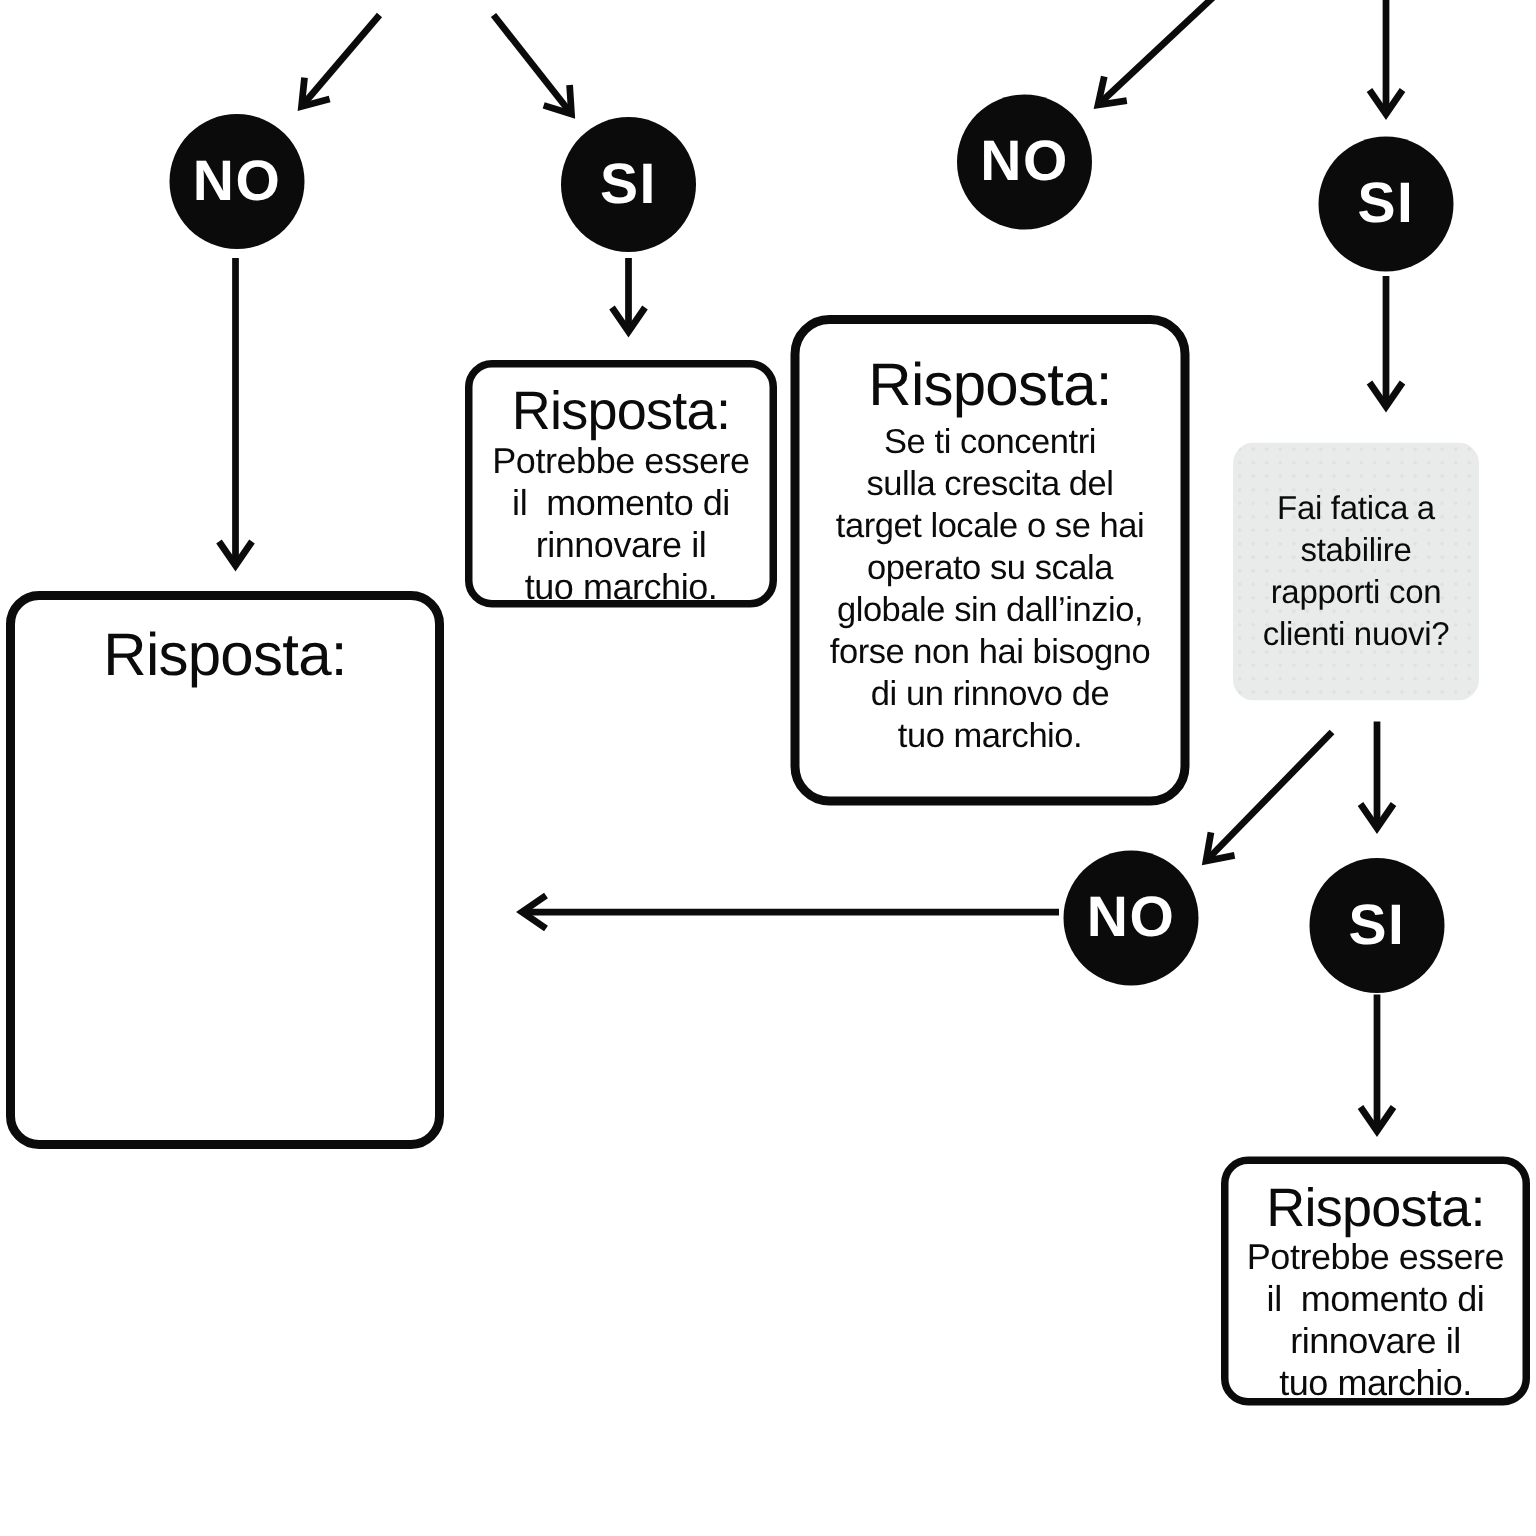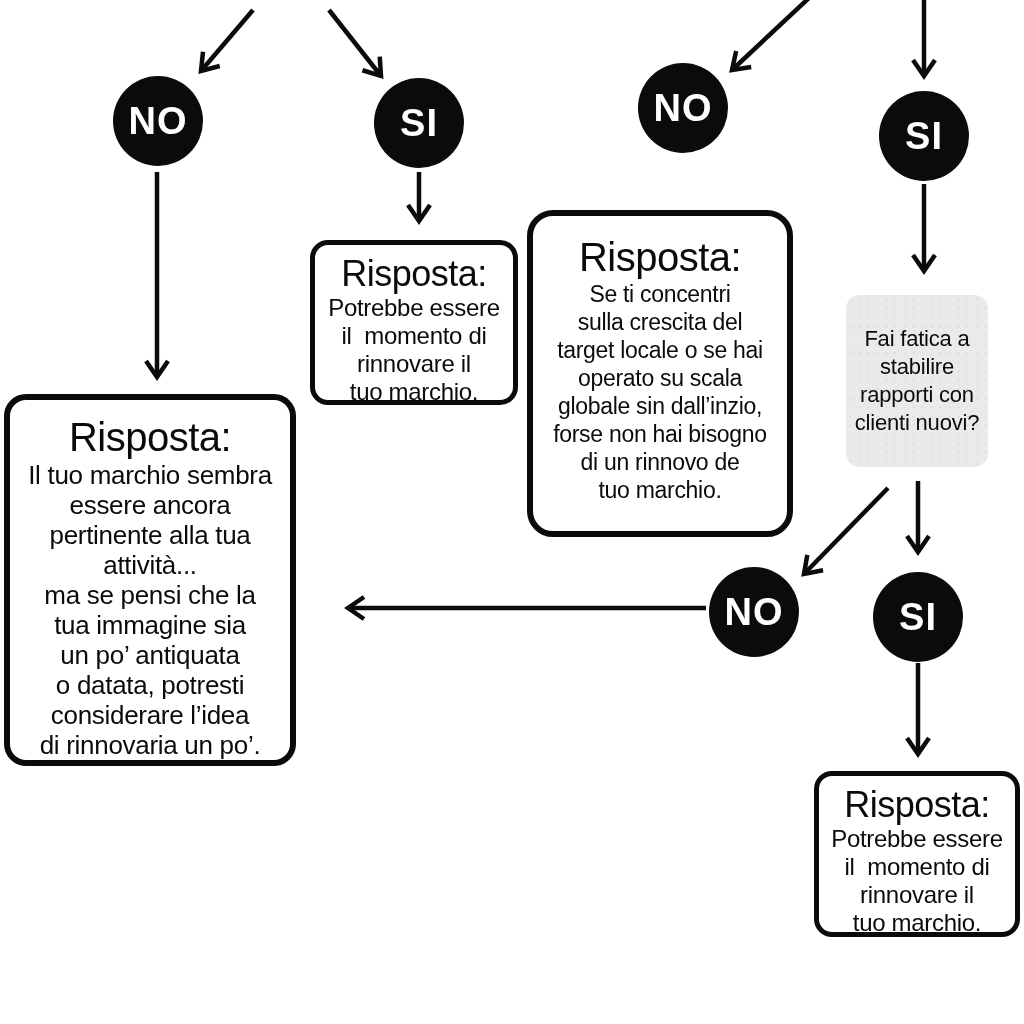--- a/index.html
+++ b/index.html
@@ -79,26 +79,26 @@
   .box.answer-small .box-body{font-size:24px;line-height:28px;}
   
   .box.answer-center{
     left:527px;top:210px;width:266px;height:327px;
     border-radius:26px;
     padding-top:18px;
   }
   .box.answer-center .box-body{font-size:23px;line-height:28px;}
   
   .box.question-gray{
-    left:822px;top:295px;width:142px;height:172px;
+    left:822px;top:295px;width:164px;height:172px;
     border:none;border-radius:14px;
     background-color:var(--gray-box);
     background-image:radial-gradient(var(--gray-dot) 1px, transparent 1.2px);
     background-size:9px 9px;
-    display:flex;align-items:center;justify-content:center;margin-left:24px;
+    display:flex;align-items:center;justify-content:center;
   }
   .box.question-gray .box-body{font-size:22px;line-height:28px;letter-spacing:-0.2px;}
 </style>
 </head>
 <body>
 
 <div class="stage">
 
   <svg id="arrow-layer" viewBox="0 0 1024 1024" xmlns="http://www.w3.org/2000/svg">
     <defs>
@@ -133,30 +133,20 @@
   </div>
   <div class="circle" style="left:709px;top:567px;">
     <span>NO</span>
   </div>
   <div class="circle" style="left:873px;top:572px;">
     <span>SI</span>
   </div>
 
   <div class="box answer-left">
     <div class="box-title">Risposta:</div>
-    <div class="box-body">Il tuo marchio sembra
-essere ancora
-pertinente alla tua
-attività...
-ma se pensi che la
-tua immagine sia
-un po’ antiquata
-o datata, potresti
-considerare l’idea
-di rinnovaria un po’.</div>
   </div>
 
   <div class="box answer-small answer-si1">
     <div class="box-title">Risposta:</div>
     <div class="box-body">Potrebbe essere
 il  momento di
 rinnovare il
 tuo marchio.</div>
   </div>
 

